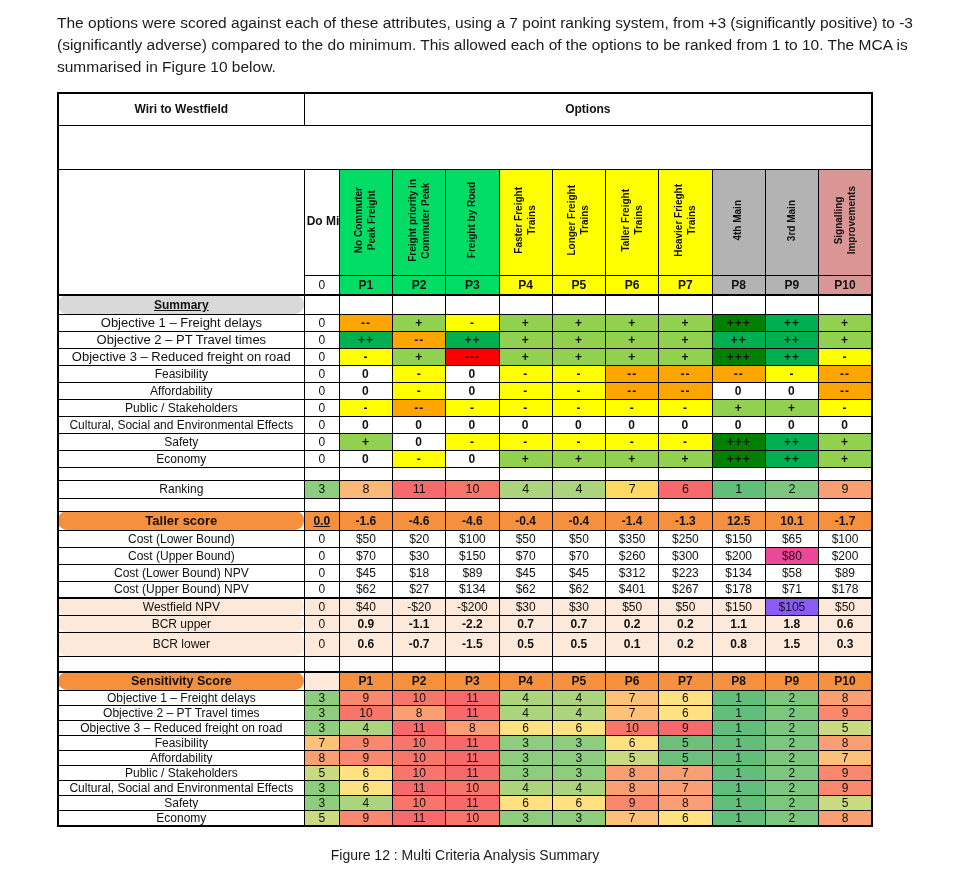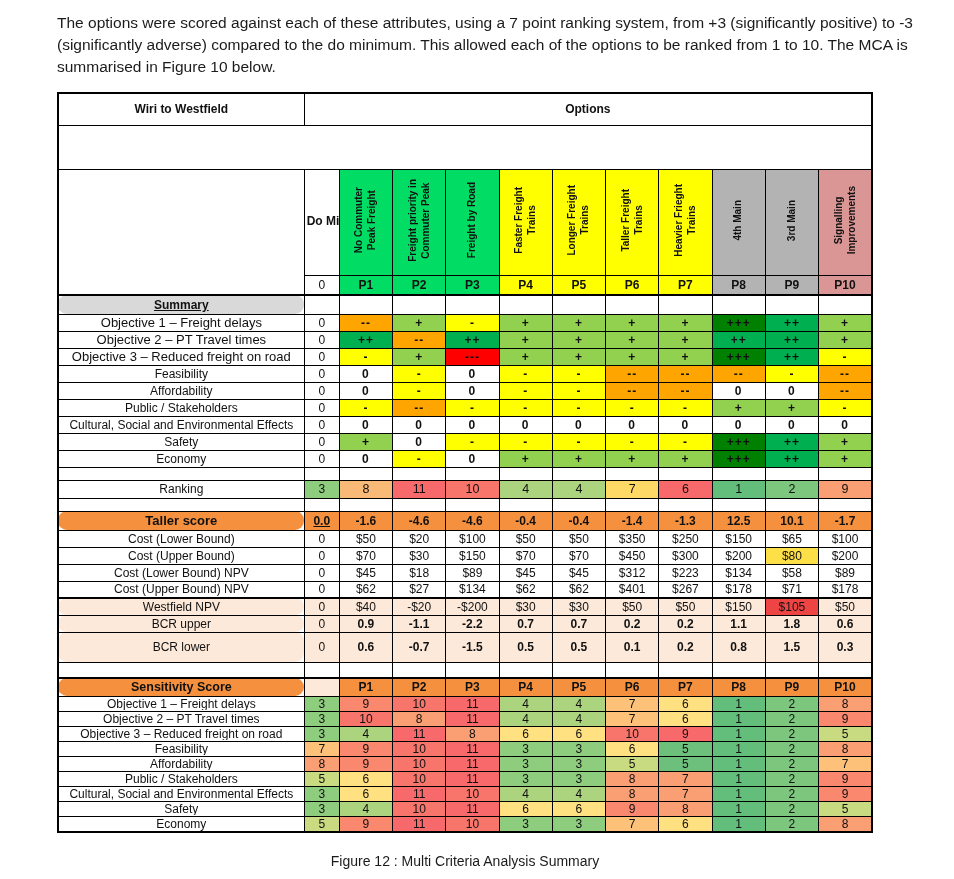--- a/index.html
+++ b/index.html
@@ -294,24 +294,24 @@
         <td style="background: rgb(255, 255, 255);">$100</td>
       </tr>
       <tr style="height: 17px;">
         <td class="lbl" style="background: rgb(255, 255, 255); font-size: 12px;">Cost (Upper Bound)</td>
         <td class="dm right" style="background: rgb(255, 255, 255);">0</td>
         <td style="background: rgb(255, 255, 255);">$70</td>
         <td style="background: rgb(255, 255, 255);">$30</td>
         <td style="background: rgb(255, 255, 255);">$150</td>
         <td style="background: rgb(255, 255, 255);">$70</td>
         <td style="background: rgb(255, 255, 255);">$70</td>
-        <td style="background: rgb(255, 255, 255);">$450</td>
+        <td style="background: rgb(255, 255, 255);">$260</td>
         <td style="background: rgb(255, 255, 255);">$300</td>
         <td style="background: rgb(255, 255, 255);">$200</td>
-        <td style="background: #fde047;">$80</td>
+        <td style="background: #ec4899;">$80</td>
         <td style="background: rgb(255, 255, 255);">$200</td>
       </tr>
       <tr style="height: 17px;">
         <td class="lbl" style="background: rgb(255, 255, 255); font-size: 12px;">Cost (Lower Bound) NPV</td>
         <td class="dm right" style="background: rgb(255, 255, 255);">0</td>
         <td style="background: rgb(255, 255, 255);">$45</td>
         <td style="background: rgb(255, 255, 255);">$18</td>
         <td style="background: rgb(255, 255, 255);">$89</td>
         <td style="background: rgb(255, 255, 255);">$45</td>
         <td style="background: rgb(255, 255, 255);">$45</td>
@@ -339,38 +339,38 @@
         <td class="lbl" style="background: rgb(253, 233, 217); font-size: 12px; border-top-width: 2px;">Westfield NPV</td>
         <td class="dm right" style="background: rgb(253, 233, 217); border-top-width: 2px;">0</td>
         <td style="background: rgb(253, 233, 217); border-top-width: 2px;">$40</td>
         <td style="background: rgb(253, 233, 217); border-top-width: 2px;">-$20</td>
         <td style="background: rgb(253, 233, 217); border-top-width: 2px;">-$200</td>
         <td style="background: rgb(253, 233, 217); border-top-width: 2px;">$30</td>
         <td style="background: rgb(253, 233, 217); border-top-width: 2px;">$30</td>
         <td style="background: rgb(253, 233, 217); border-top-width: 2px;">$50</td>
         <td style="background: rgb(253, 233, 217); border-top-width: 2px;">$50</td>
         <td style="background: rgb(253, 233, 217); border-top-width: 2px;">$150</td>
-        <td style="background: #ef4444; border-top-width: 2px;">$105</td>
+        <td style="background: #8b5cf6; border-top-width: 2px;">$105</td>
         <td style="background: rgb(253, 233, 217); border-top-width: 2px;">$50</td>
       </tr>
       <tr style="height: 17px;">
         <td class="lbl" style="background: rgb(253, 233, 217); font-size: 12px;">BCR upper</td>
         <td class="dm right" style="background: rgb(253, 233, 217);">0</td>
         <td class="bold" style="background: rgb(253, 233, 217);">0.9</td>
         <td class="bold" style="background: rgb(253, 233, 217);">-1.1</td>
         <td class="bold" style="background: rgb(253, 233, 217);">-2.2</td>
         <td class="bold" style="background: rgb(253, 233, 217);">0.7</td>
         <td class="bold" style="background: rgb(253, 233, 217);">0.7</td>
         <td class="bold" style="background: rgb(253, 233, 217);">0.2</td>
         <td class="bold" style="background: rgb(253, 233, 217);">0.2</td>
         <td class="bold" style="background: rgb(253, 233, 217);">1.1</td>
         <td class="bold" style="background: rgb(253, 233, 217);">1.8</td>
         <td class="bold" style="background: rgb(253, 233, 217);">0.6</td>
       </tr>
-      <tr style="height: 30px; margin-top: 22px;">
+      <tr style="height: 24px; margin-top: 22px;">
         <td class="lbl" style="background: rgb(253, 233, 217); font-size: 12px;">BCR lower</td>
         <td class="dm right" style="background: rgb(253, 233, 217);">0</td>
         <td class="bold" style="background: rgb(253, 233, 217);">0.6</td>
         <td class="bold" style="background: rgb(253, 233, 217);">-0.7</td>
         <td class="bold" style="background: rgb(253, 233, 217);">-1.5</td>
         <td class="bold" style="background: rgb(253, 233, 217);">0.5</td>
         <td class="bold" style="background: rgb(253, 233, 217);">0.5</td>
         <td class="bold" style="background: rgb(253, 233, 217);">0.1</td>
         <td class="bold" style="background: rgb(253, 233, 217);">0.2</td>
         <td class="bold" style="background: rgb(253, 233, 217);">0.8</td>

